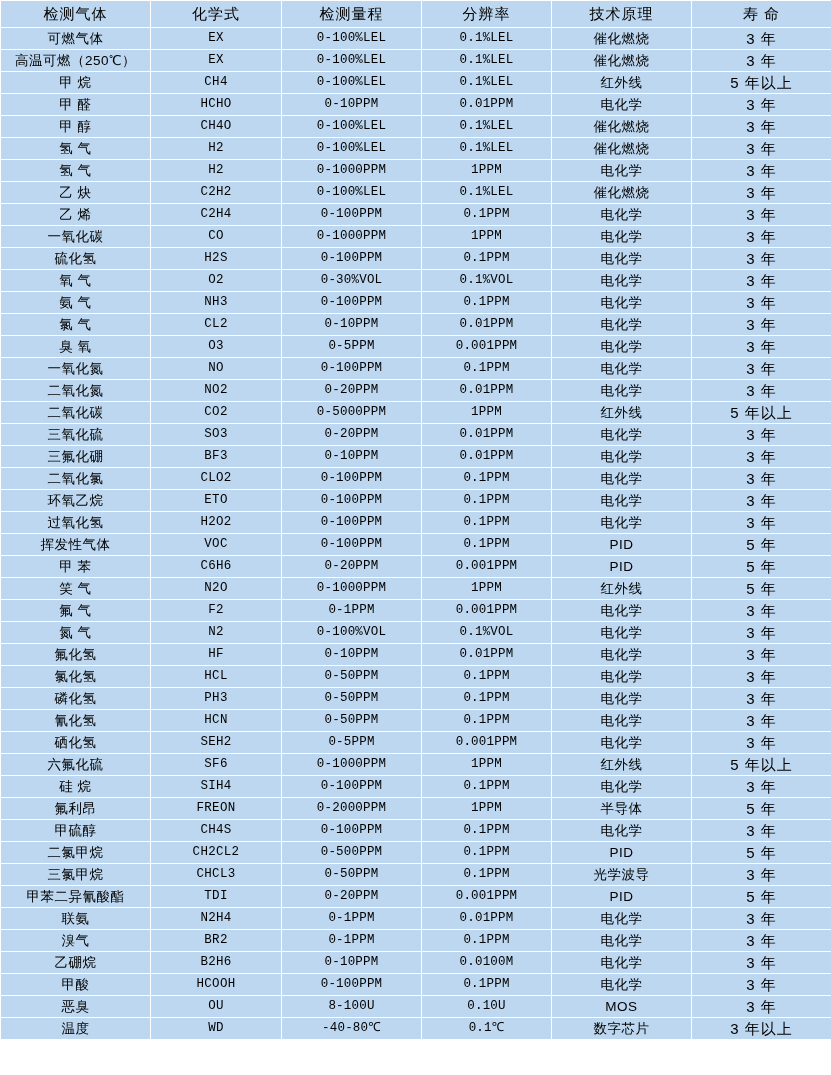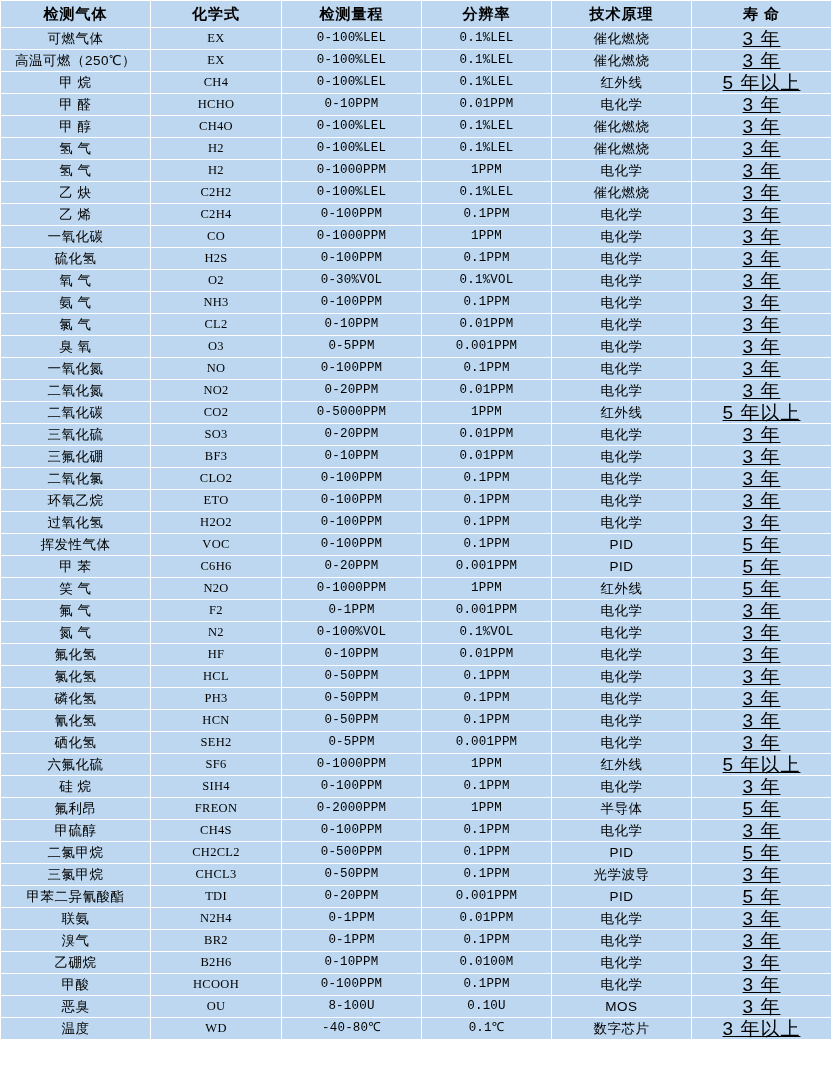--- a/index.html
+++ b/index.html
@@ -39,45 +39,44 @@
     background: #bcd7ef;
     padding: 0;
     height: 21px;
     line-height: 21px;
     overflow: hidden;
     white-space: nowrap;
   }
   table.gas-table thead th {
     height: 26px;
     line-height: 26px;
-    font-weight: bold;
+    font-weight: normal;
     font-size: 15px;
     letter-spacing: 1px;
   }
   table.gas-table tbody td {
     font-size: 13px;
   }
   table.gas-table tbody td.cn {
     font-size: 13.5px;
     letter-spacing: 0.5px;
   }
   table.gas-table tbody td.code {
-    font-family: Liberation Serif, serif;
+    font-family: Liberation Mono, monospace;
     font-size: 12.5px;
     letter-spacing: 0.3px;
   }
   table.gas-table tbody td.num {
     font-family: "Liberation Mono", monospace;
     font-size: 12.5px;
     letter-spacing: 0.2px;
   }
   table.gas-table tbody td.life {
-    font-size: 19px;
+    font-size: 15px;
     letter-spacing: 1px;
-    text-decoration: underline;
   }
 </style>
 </head>
 <body>
 
 <div id="sheet">
   <table class="gas-table">
     <colgroup>
       <col class="c0">
         <col class="c1">

